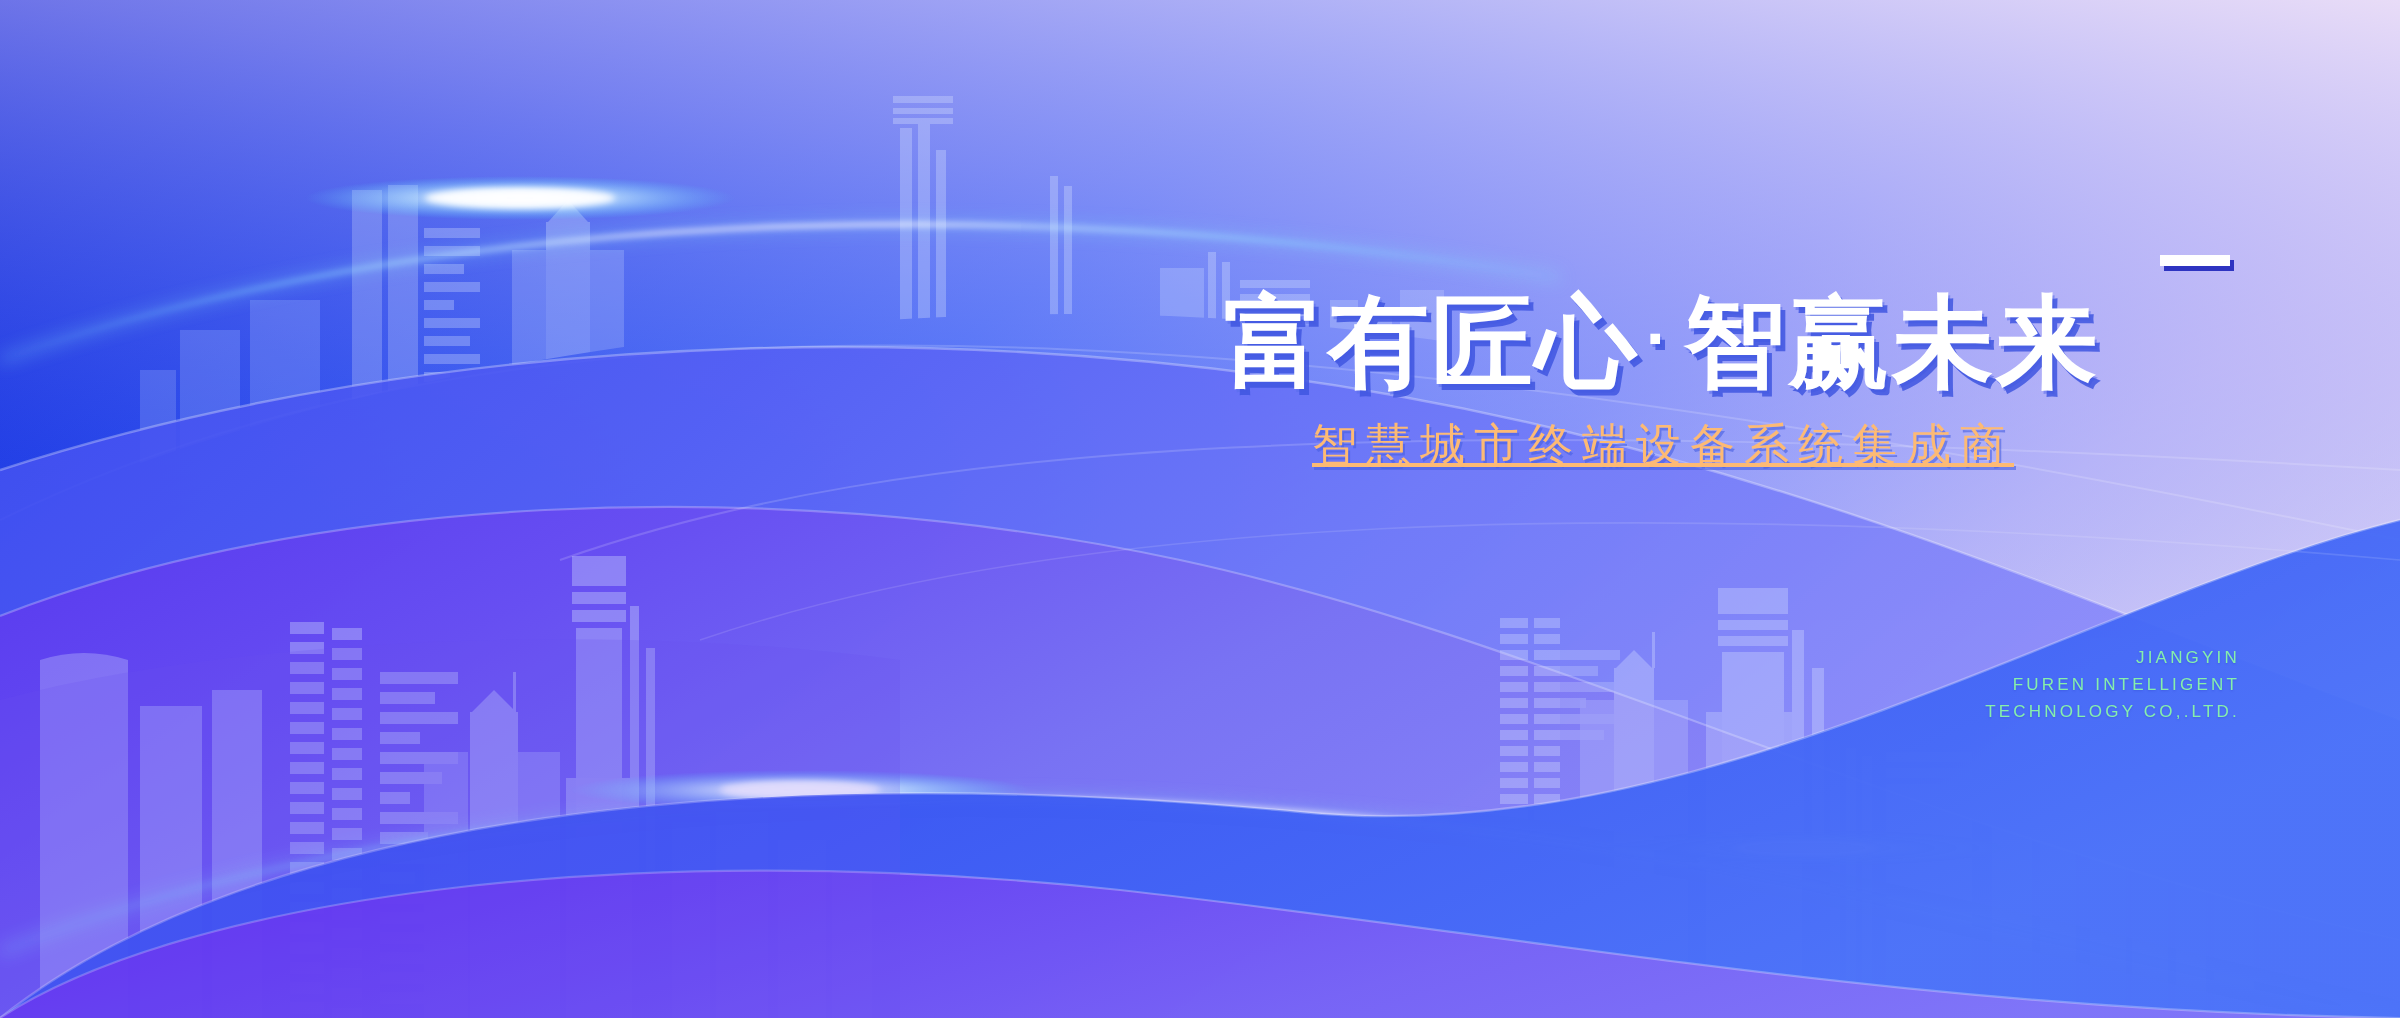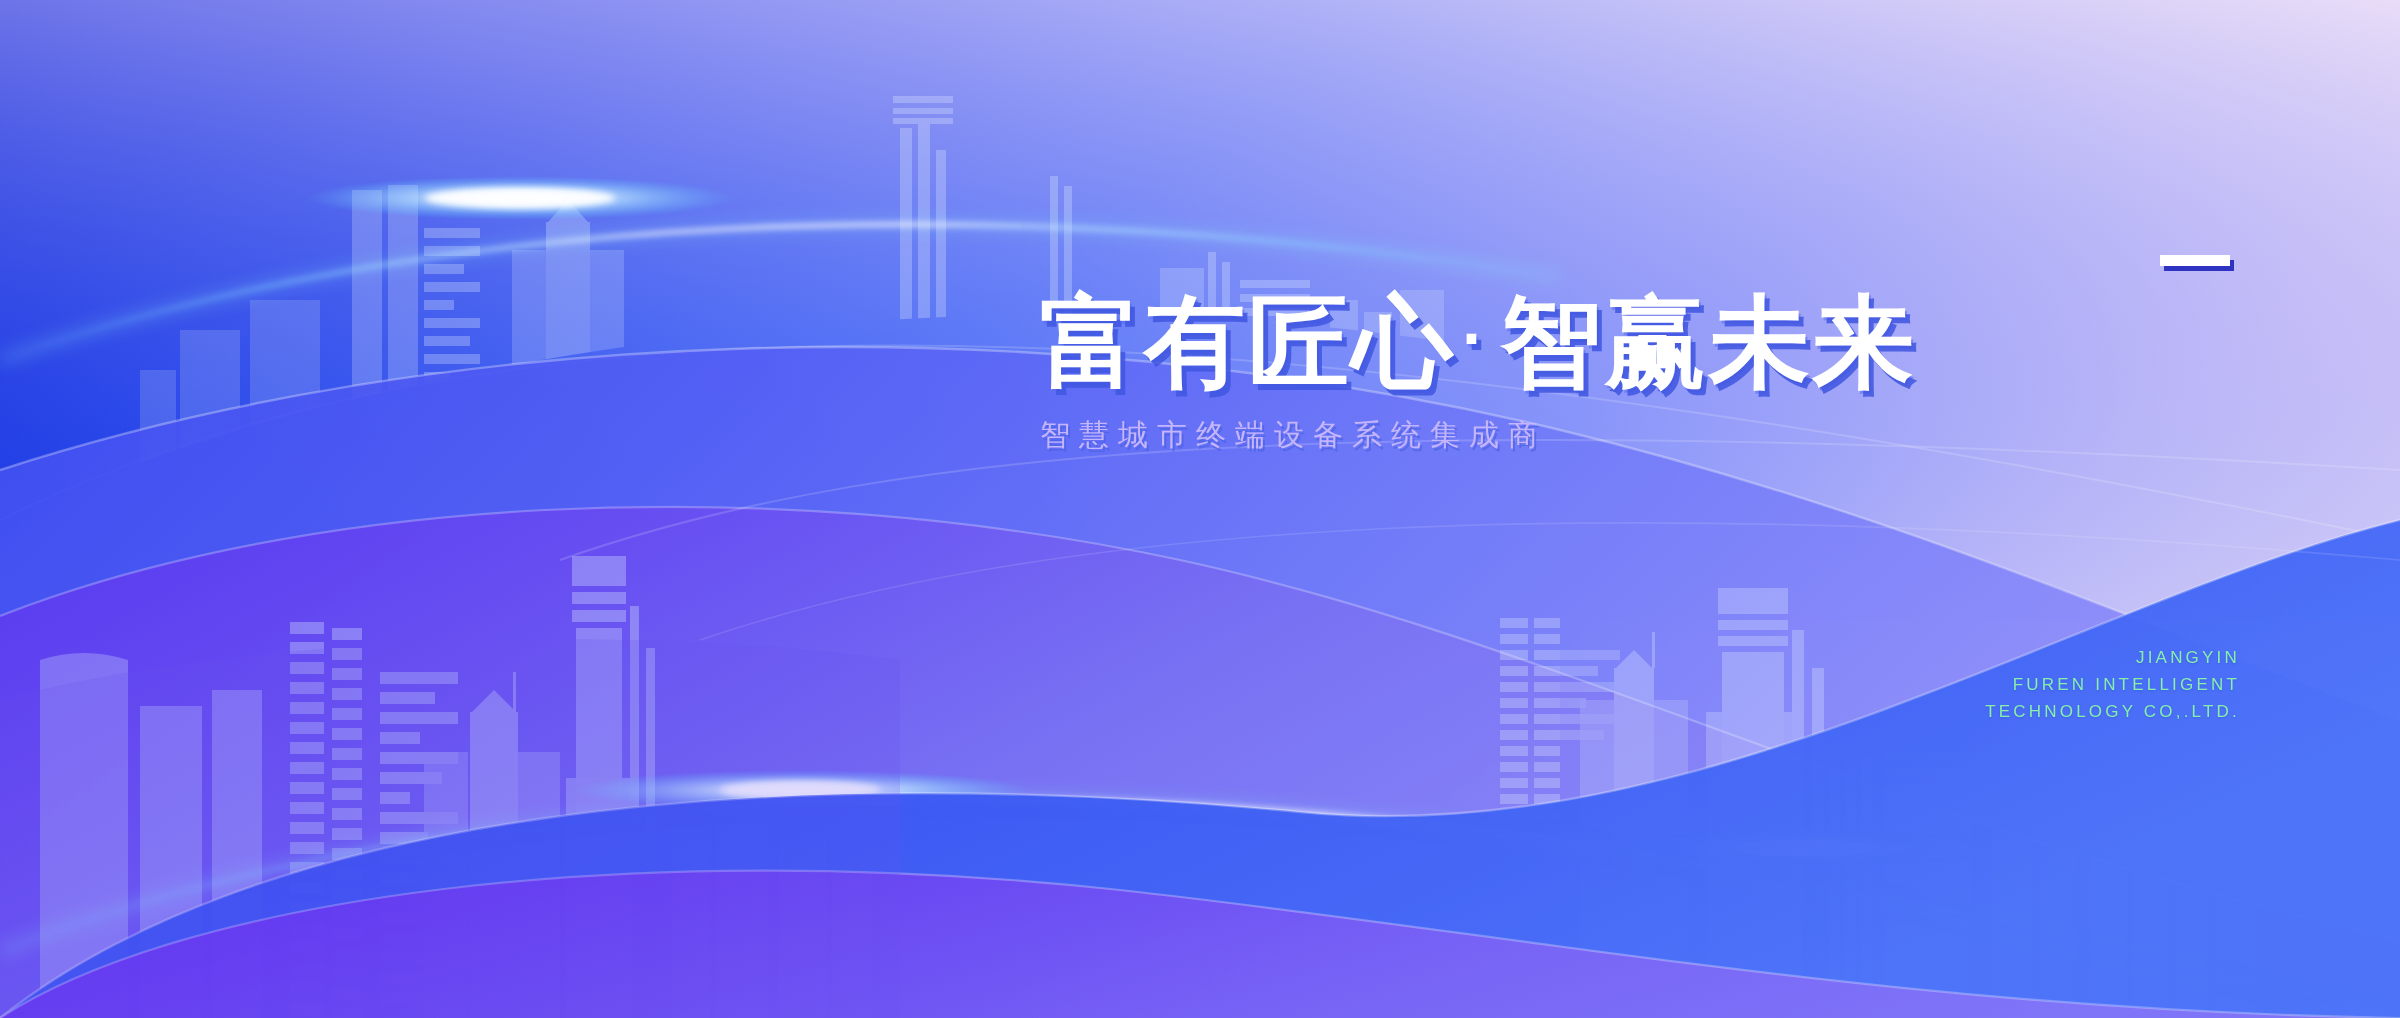--- a/index.html
+++ b/index.html
@@ -22,21 +22,21 @@
     height: 1018px;
     display: block;
   }
 
   
   .text-block {
     position: absolute;
     left: 1040px;
     top: 255px;
     width: 1250px;
-    text-align: left;
+    text-align: center;
     z-index: 40;
   }
   .tick-row {
     display: flex;
     justify-content: flex-end;
     padding-right: 60px;
     margin-bottom: 22px;
   }
   .tick {
     width: 70px;
@@ -59,28 +59,29 @@
     font-family: "Liberation Sans", "DejaVu Sans", sans-serif;
   }
   .headline .dot {
     font-size: 68px;
     vertical-align: 0.22em;
     letter-spacing: 10px;
     padding: 0 6px;
   }
   .subline {
     margin-top: 18px;
-    font-size: 30px;
+    font-size: 45px;
     font-weight: 300;
-    color: #c4b5fd;
+    color: #fdba74;
     letter-spacing: 9px;
     white-space: nowrap;
     padding-right: 4px;
     text-shadow: 2px 3px 0 rgba(70,95,225,0.6);
     font-family: "Liberation Sans", "DejaVu Sans", sans-serif;
+    text-decoration: underline;
   }
 
   
   .company-block {
     position: absolute;
     right: 160px;
     top: 645px;
     text-align: right;
     z-index: 40;
     color: #86efac;

